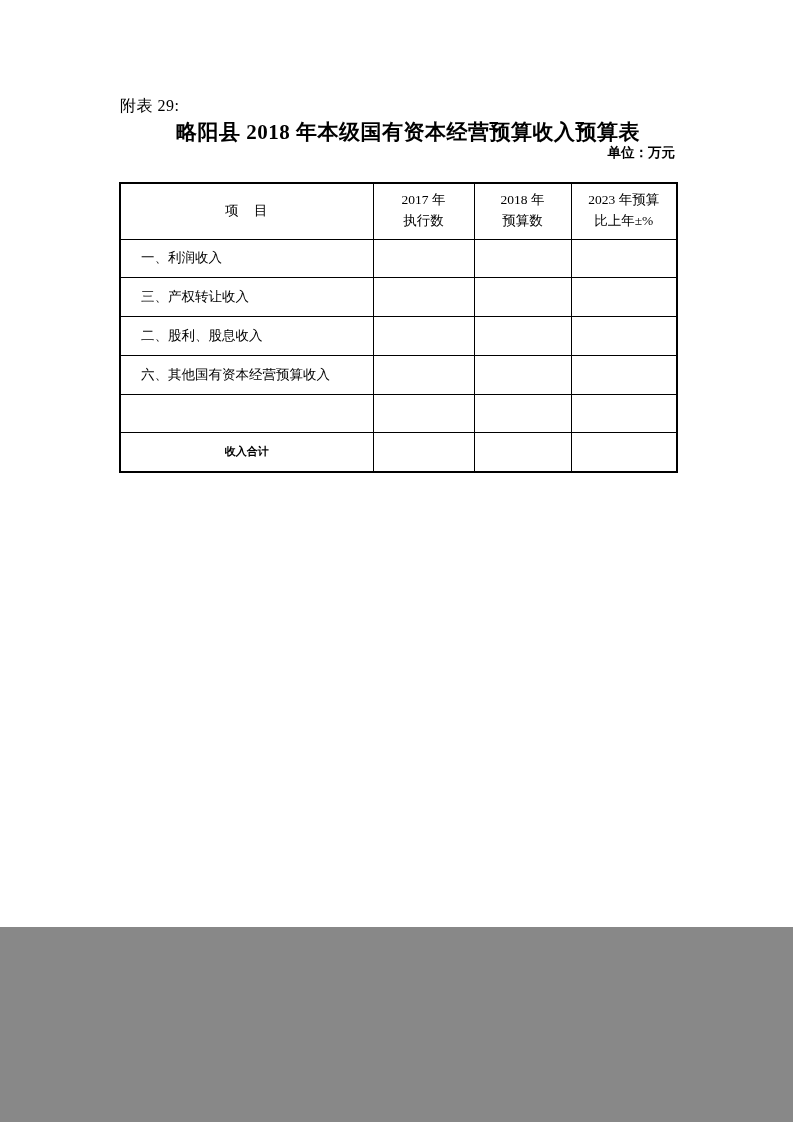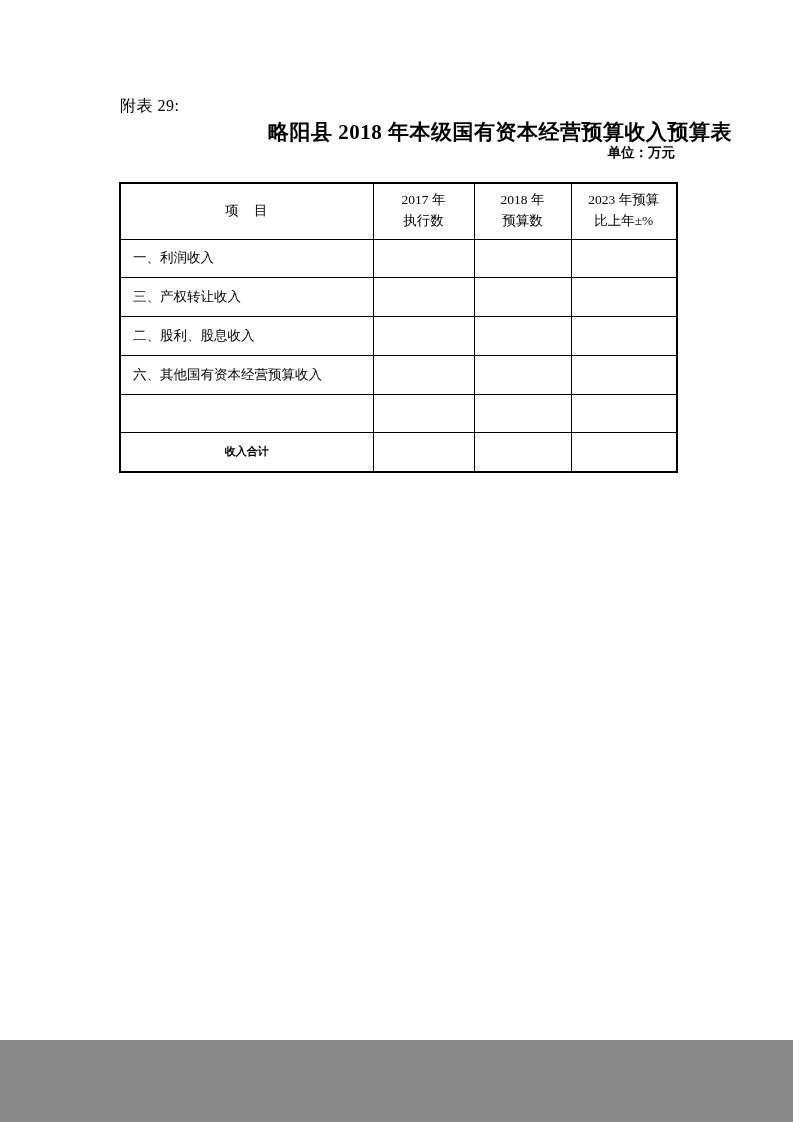--- a/index.html
+++ b/index.html
@@ -1,39 +1,39 @@
 <!DOCTYPE html>
 <html><head>
 <meta charset="utf-8">
 <style>
   * { margin: 0; padding: 0; box-sizing: border-box; }
   html, body { background: #888; }
   .page {
     position: relative;
     width: 793px;
-    height: 1040px;
+    height: 927px;
     background: #ffffff;
     font-family: "Liberation Serif", "DejaVu Serif", serif;
     color: #000000;
     overflow: hidden;
     margin: 0 auto;
   }
   .appendix-label {
     position: absolute;
     left: 120px;
     top: 96px;
     font-size: 16px;
     letter-spacing: 0.5px;
   }
   .doc-title {
     position: absolute;
-    left: 132px;
+    left: 108px;
     top: 118px;
     width: 600px;
-    text-align: right;
+    text-align: center;
     font-size: 21px;
     font-weight: bold;
     letter-spacing: 0.5px;
   }
   .unit-note {
     position: absolute;
     top: 144px;
     right: 118px;
     font-size: 13.5px;
     font-weight: bold;
@@ -53,21 +53,21 @@
     font-weight: normal;
     vertical-align: middle;
     overflow: hidden;
   }
   table.budget-table thead tr { height: 56px; margin-top: 48px; }
   table.budget-table tbody tr { height: 38.75px; }
   th.col-header { text-align: center; line-height: 1.55; }
   th.item-header { font-size: 14px; letter-spacing: 1px; }
   td.item-cell {
     text-align: left;
-    padding-left: 12px;
+    padding-left: 20px;
     font-size: 13.5px;
   }
   td.value-cell { text-align: center; }
   tr.total-row td.item-cell {
     text-align: center;
     font-weight: bold;
     font-size: 11px;
     padding-left: 0;
   }
   .page-number {

